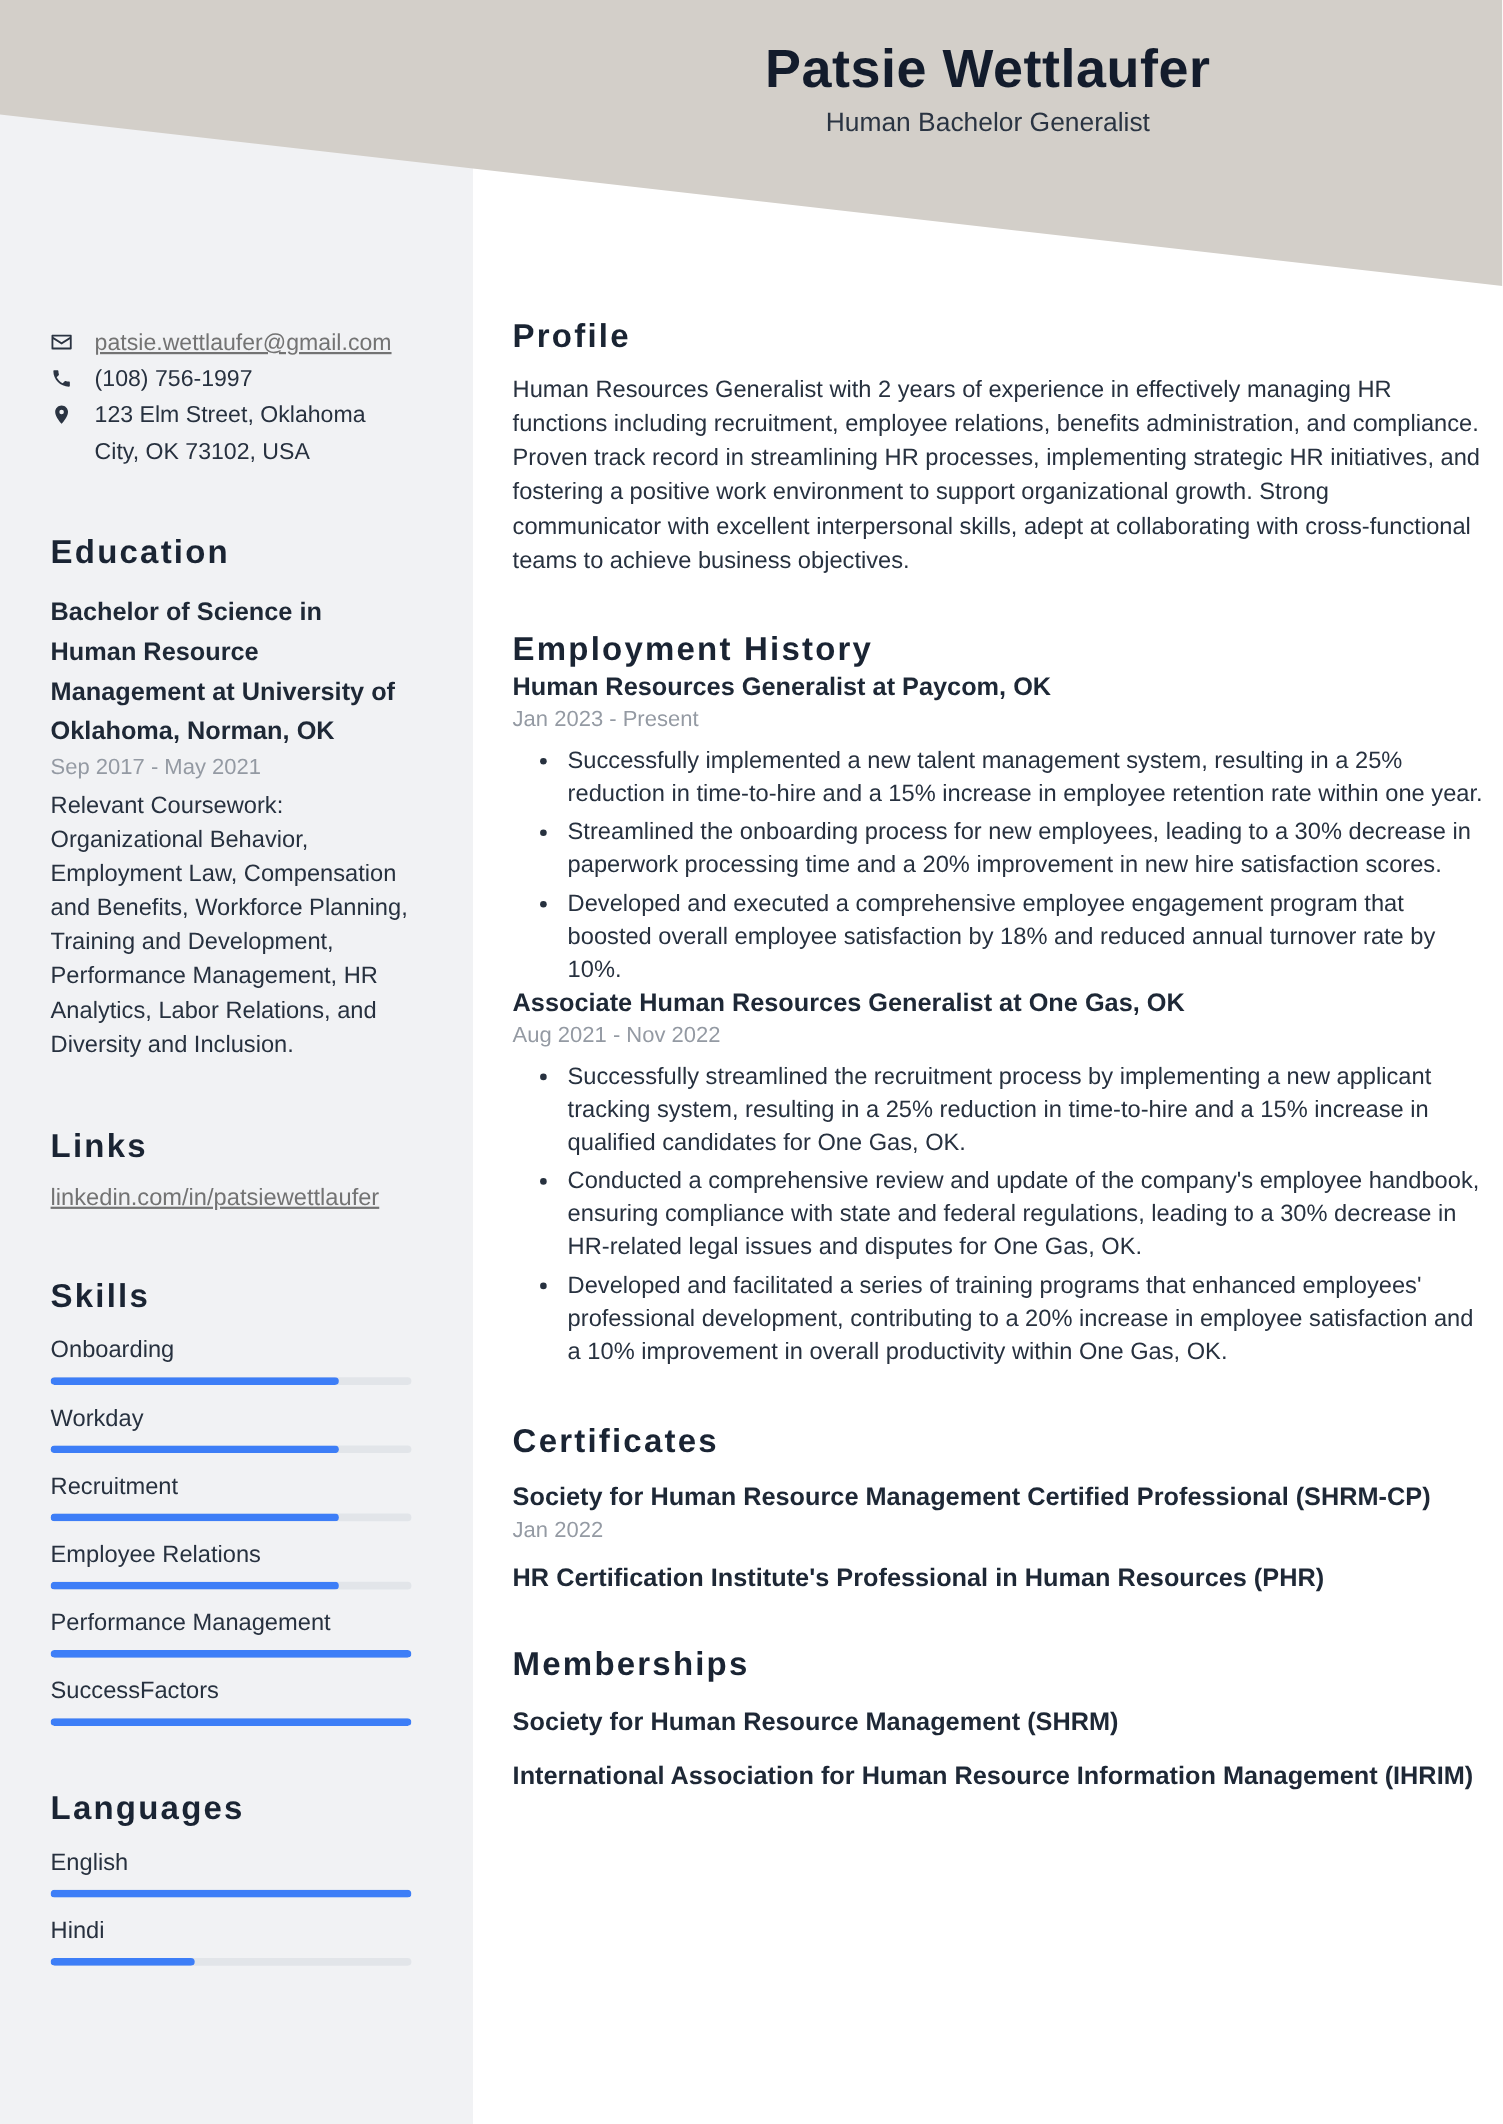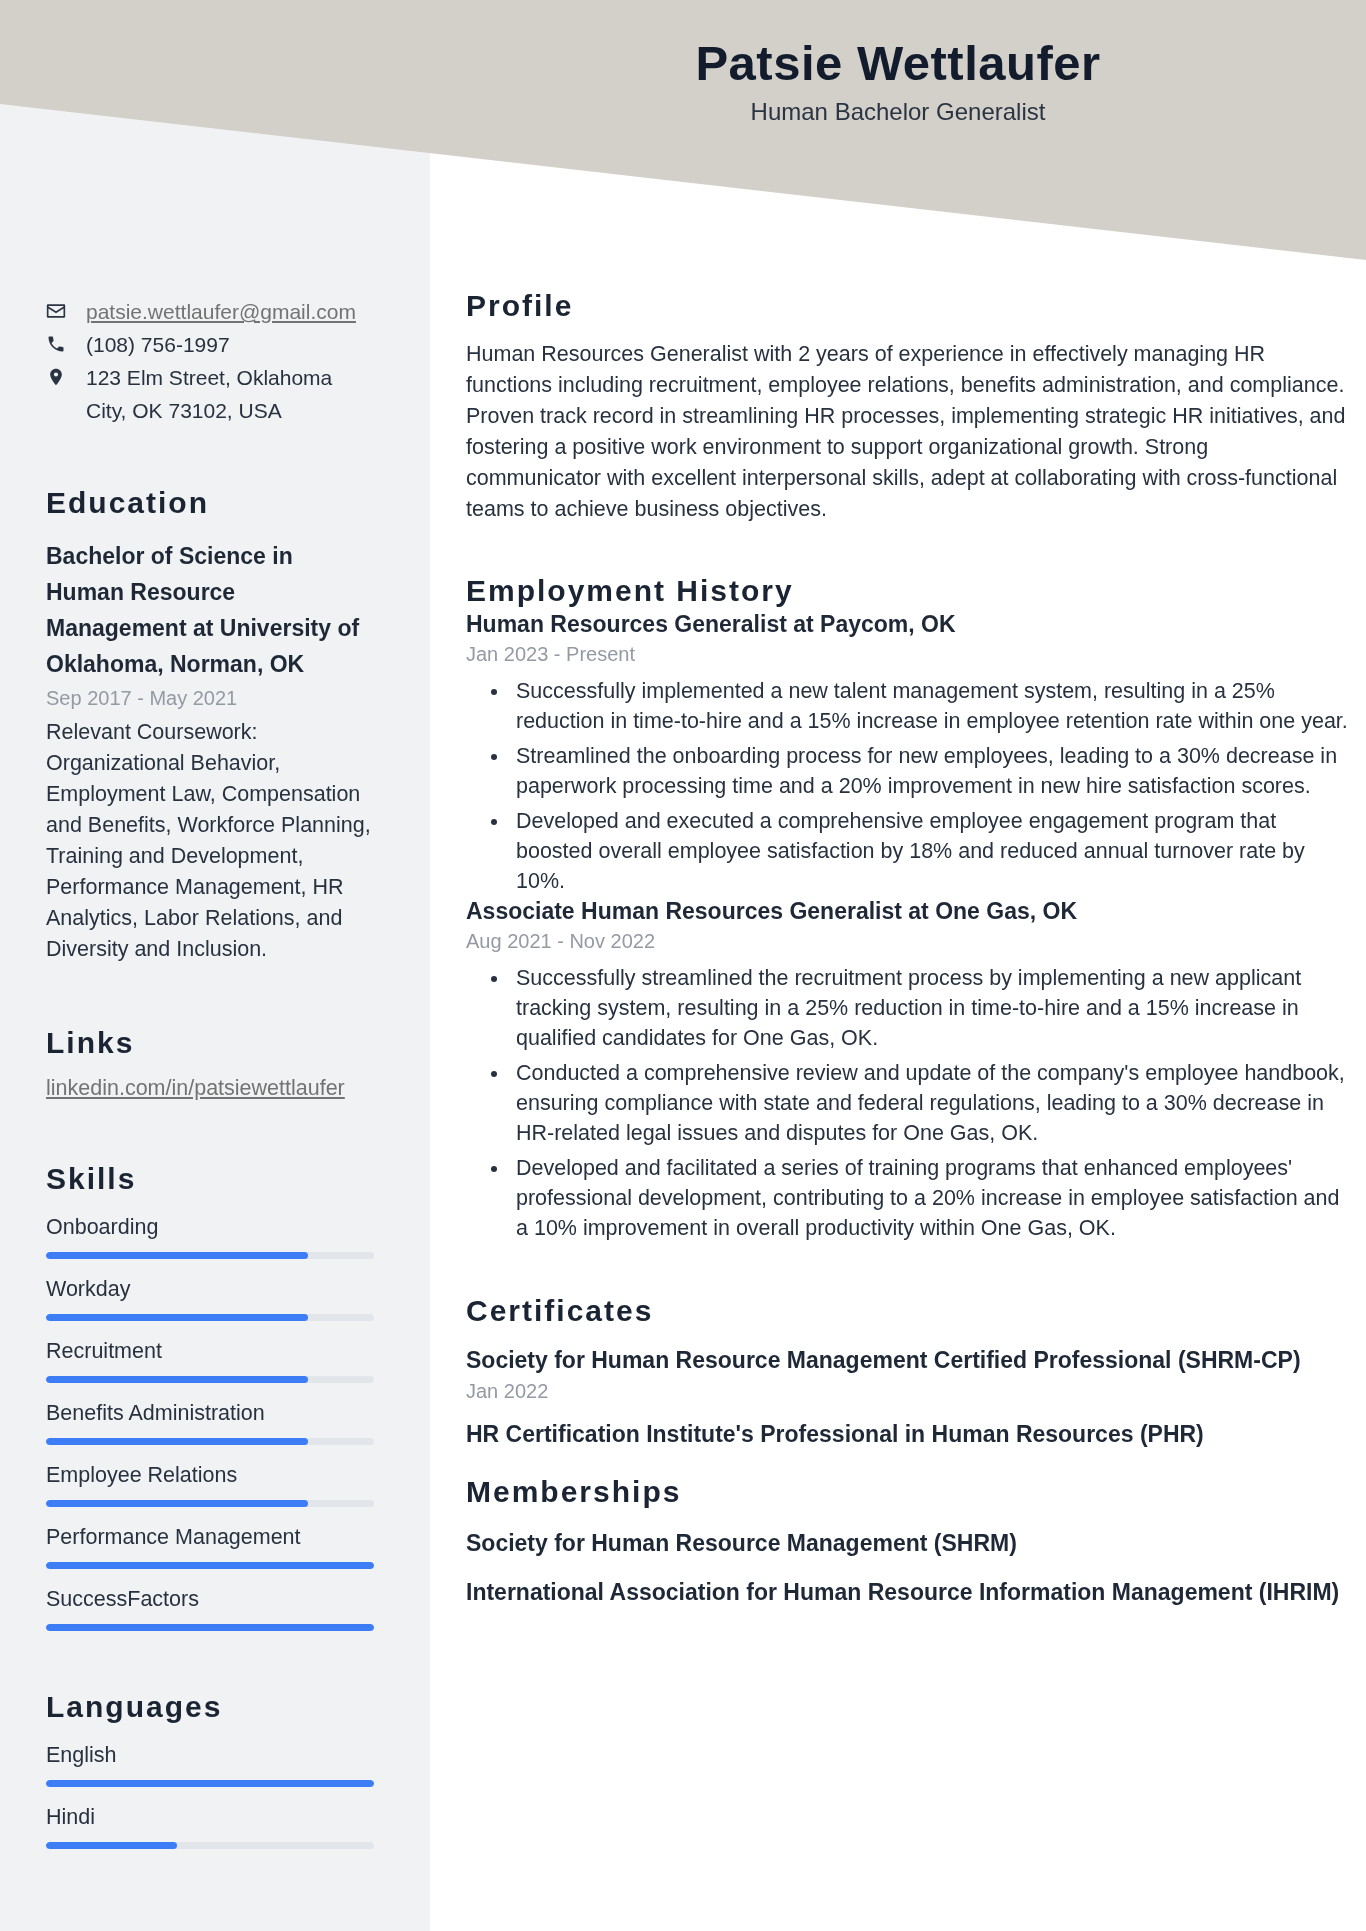--- a/index.html
+++ b/index.html
@@ -54,21 +54,21 @@
   .job{}
   .job-title{font-size:23px;font-weight:bold;color:#1e2836;line-height:30px;}
   .job-dates{margin-top:4px;font-size:20px;color:#949aa3;}
   .bullets{margin:10px 0 0 0;padding:0 0 0 44px;max-width:860px;}
   .bullets li{font-size:21.5px;line-height:30px;margin-top:5px;padding-left:6px;}
   .bullets li::marker{color:#27313f;}
   .cert-heading{margin-top:50px;}
   .cert-item{margin-top:16px;}
   .cert-title{font-size:23px;font-weight:bold;color:#1e2836;line-height:31px;max-width:840px;}
   .cert-date{margin-top:4px;font-size:20px;color:#949aa3;}
-  .mem-heading{margin-top:24px;}
+  .mem-heading{margin-top:46px;}
   .mem-item{margin-top:18px;font-size:23px;font-weight:bold;color:#1e2836;line-height:31px;max-width:900px;}
 </style>
 </head>
 <body>
 
 <aside class="sidebar">
 
   <div class="contact-row">
     <span class="ic">
       <svg viewBox="0 0 24 24">
@@ -113,26 +113,20 @@
       </div>
   </div>
   <div class="bar-item">
     <div class="bar-label">Workday</div>
     <div class="bar-track">
         <div class="bar-fill" style="width: 80%;"></div>
       </div>
   </div>
   <div class="bar-item">
     <div class="bar-label">Recruitment</div>
-    <div class="bar-track">
-        <div class="bar-fill" style="width: 80%;"></div>
-      </div>
-  </div>
-  <div class="bar-item">
-    <div class="bar-label">Benefits Administration</div>
     <div class="bar-track">
         <div class="bar-fill" style="width: 80%;"></div>
       </div>
   </div>
   <div class="bar-item">
     <div class="bar-label">Employee Relations</div>
     <div class="bar-track">
         <div class="bar-fill" style="width: 80%;"></div>
       </div>
   </div>

